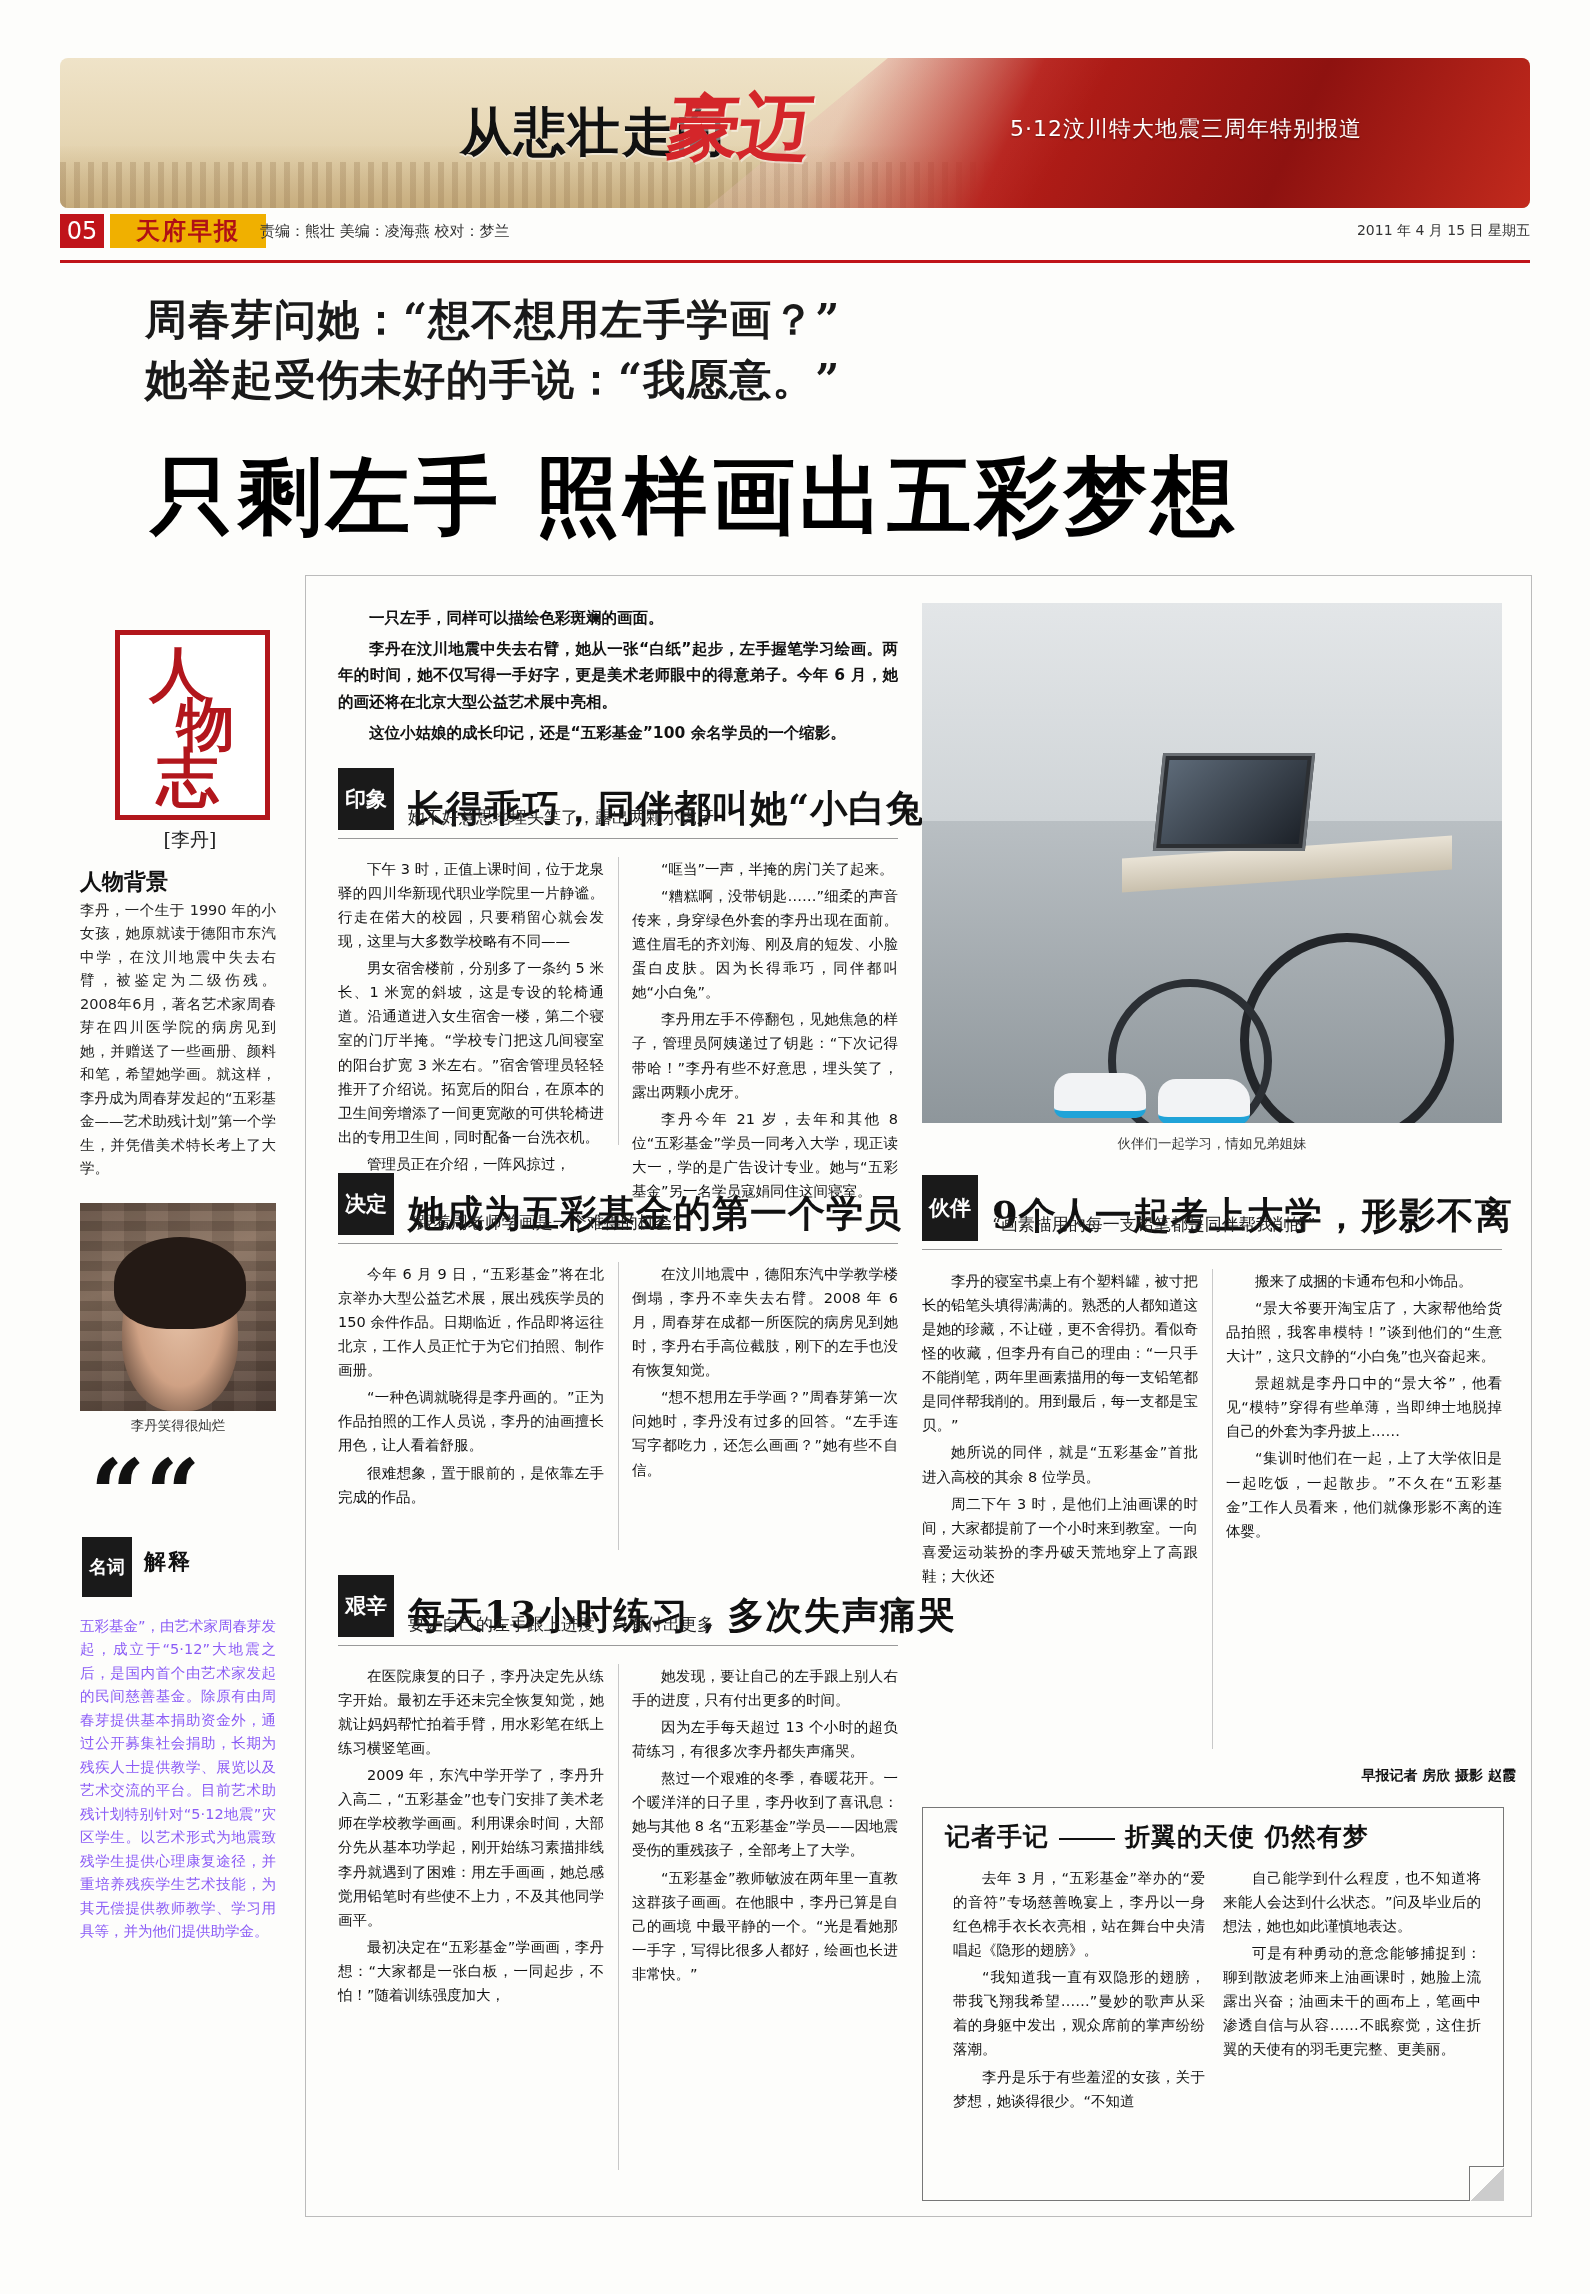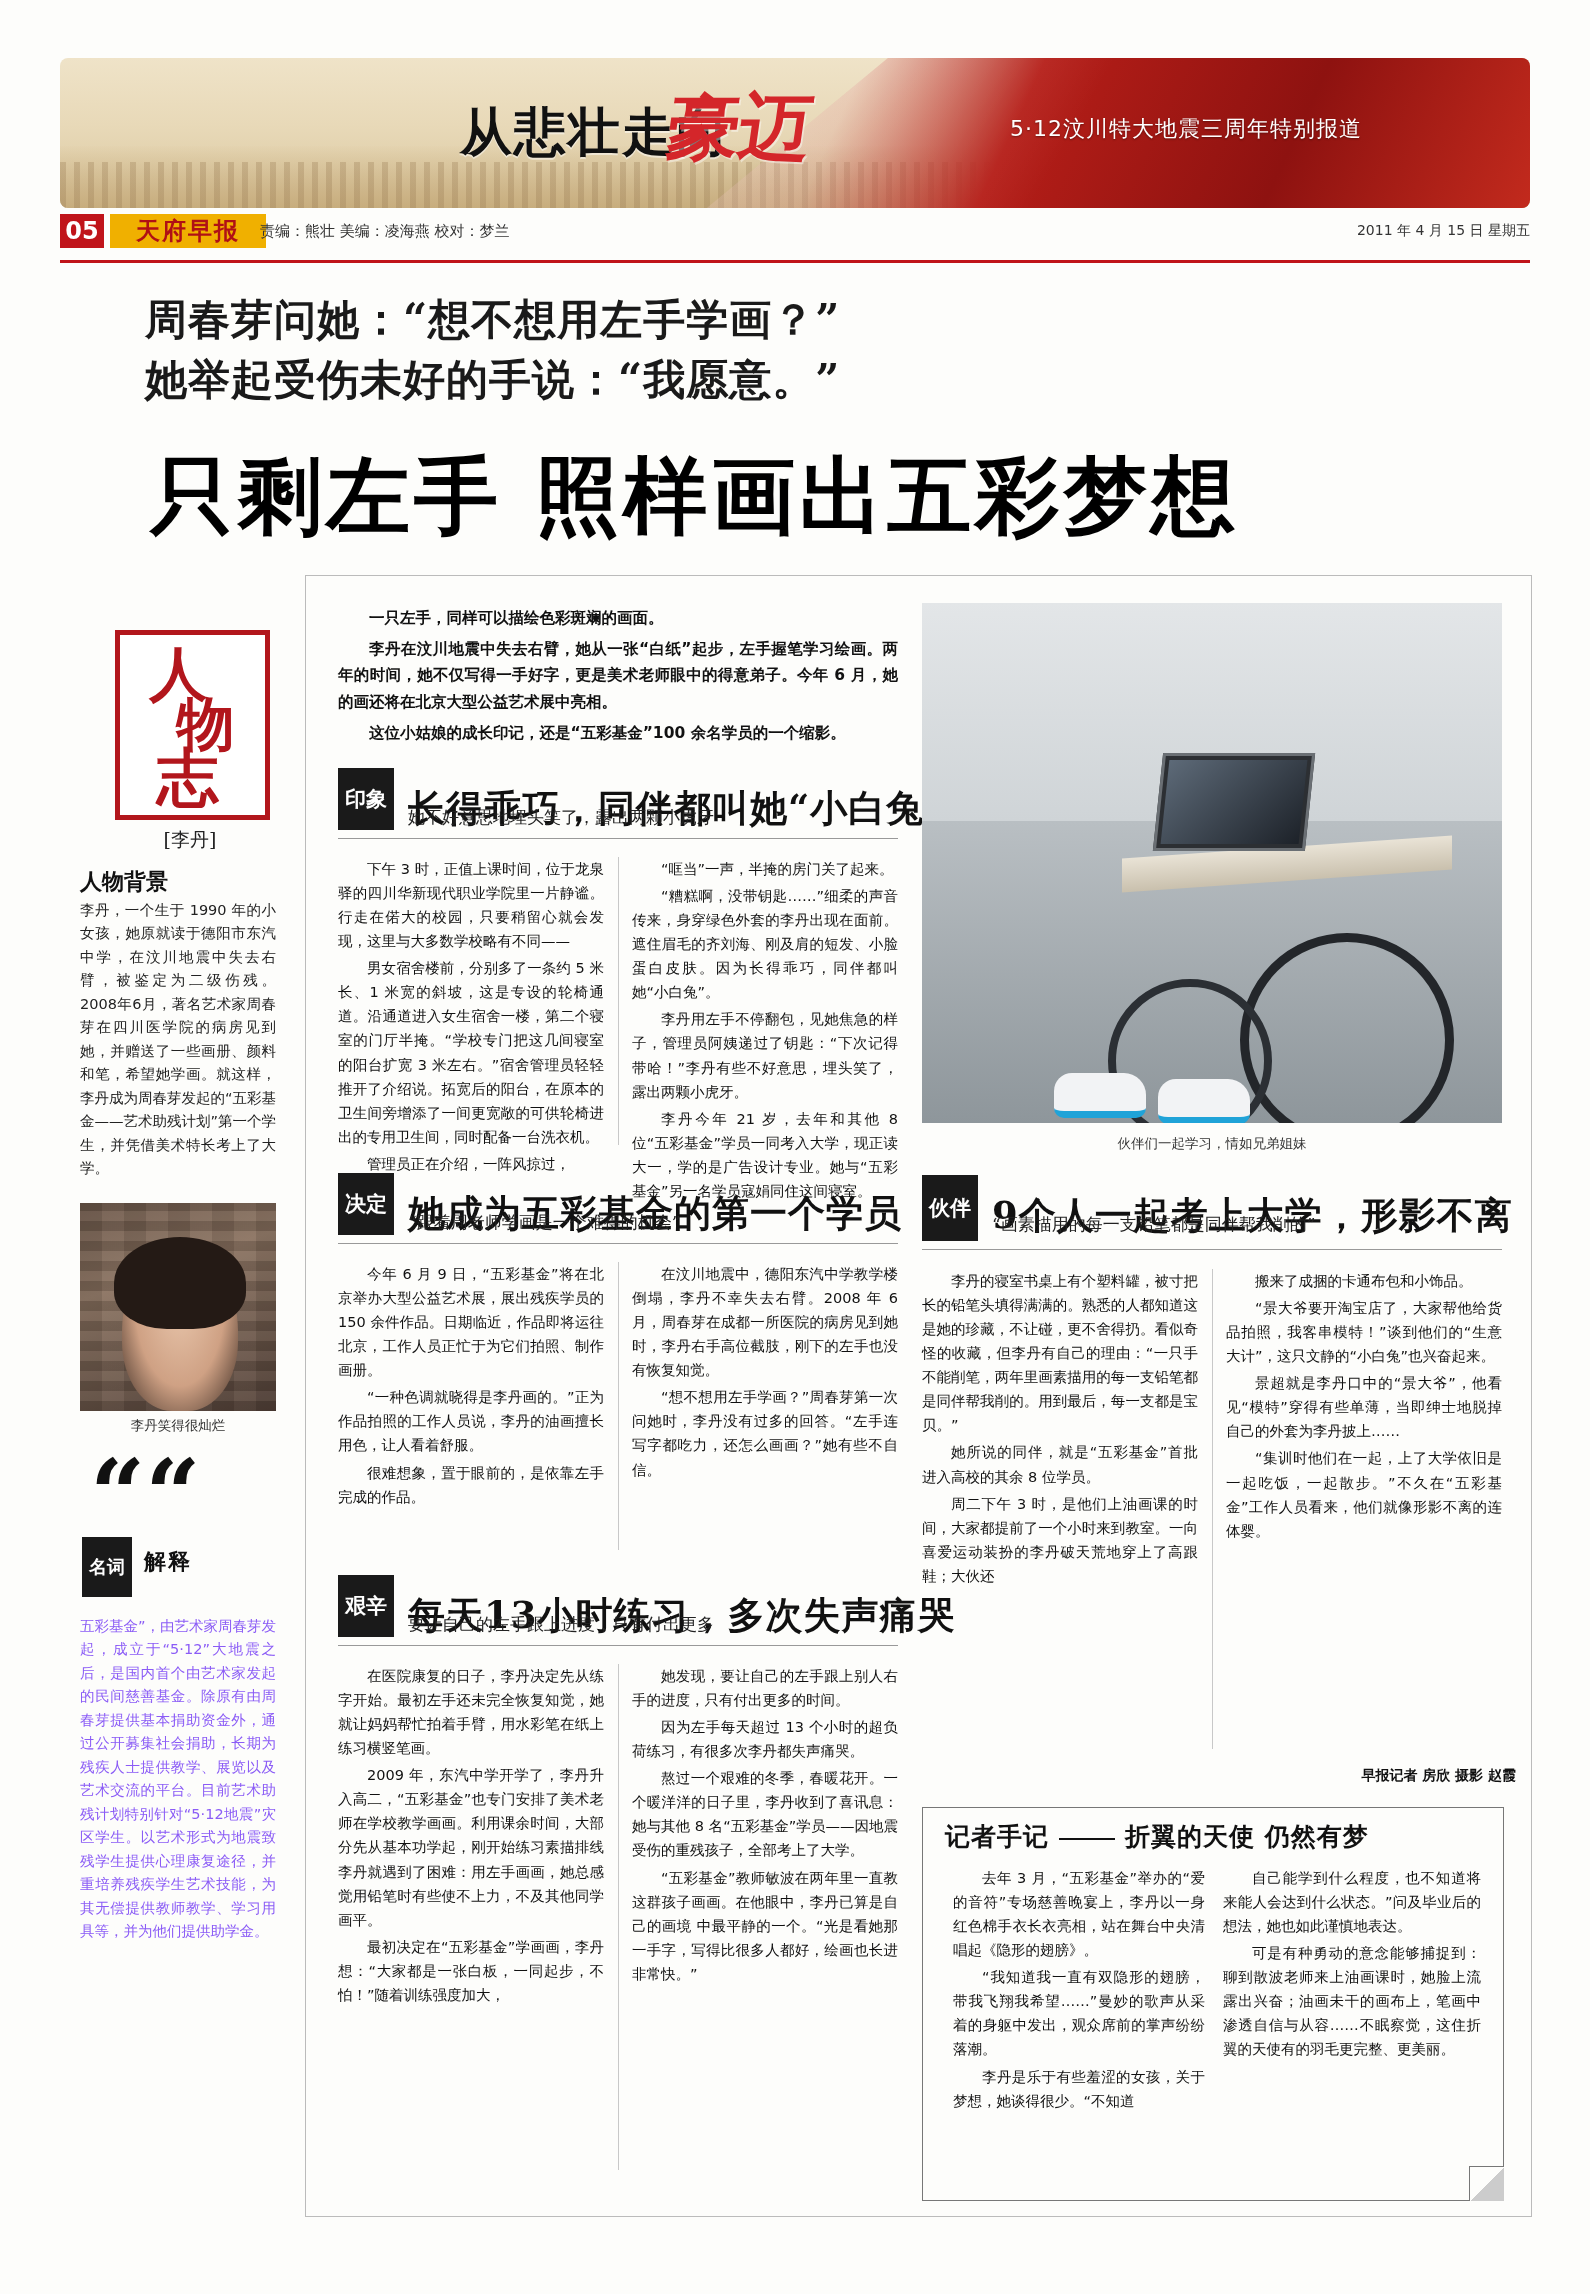--- a/index.html
+++ b/index.html
@@ -61,21 +61,21 @@
     text-shadow:0 1px 2px rgba(0,0,0,0.4);
   }
 
   
   .masthead {
     position:absolute; left:60px; top:208px; width:1470px; height:52px;
     border-bottom:3px solid #c0141a;
   }
   .page-num {
     position:absolute; left:0; top:6px; width:44px; height:34px;
-    background:#c0141a; color:#fff; font-weight:bold; font-size:24px;
+    background:#c0141a; color:#fff; font-weight:normal; font-size:24px;
     display:flex; align-items:center; justify-content:center;
     font-family:"DejaVu Sans", sans-serif;
   }
   .paper-name {
     position:absolute; left:50px; top:6px; height:34px;
     background:#f0b000; color:#b01015; font-weight:bold; font-size:24px;
     display:flex; align-items:center; padding:0 26px; letter-spacing:2px;
     font-family:"DejaVu Serif", serif;
   }
   .credits {

